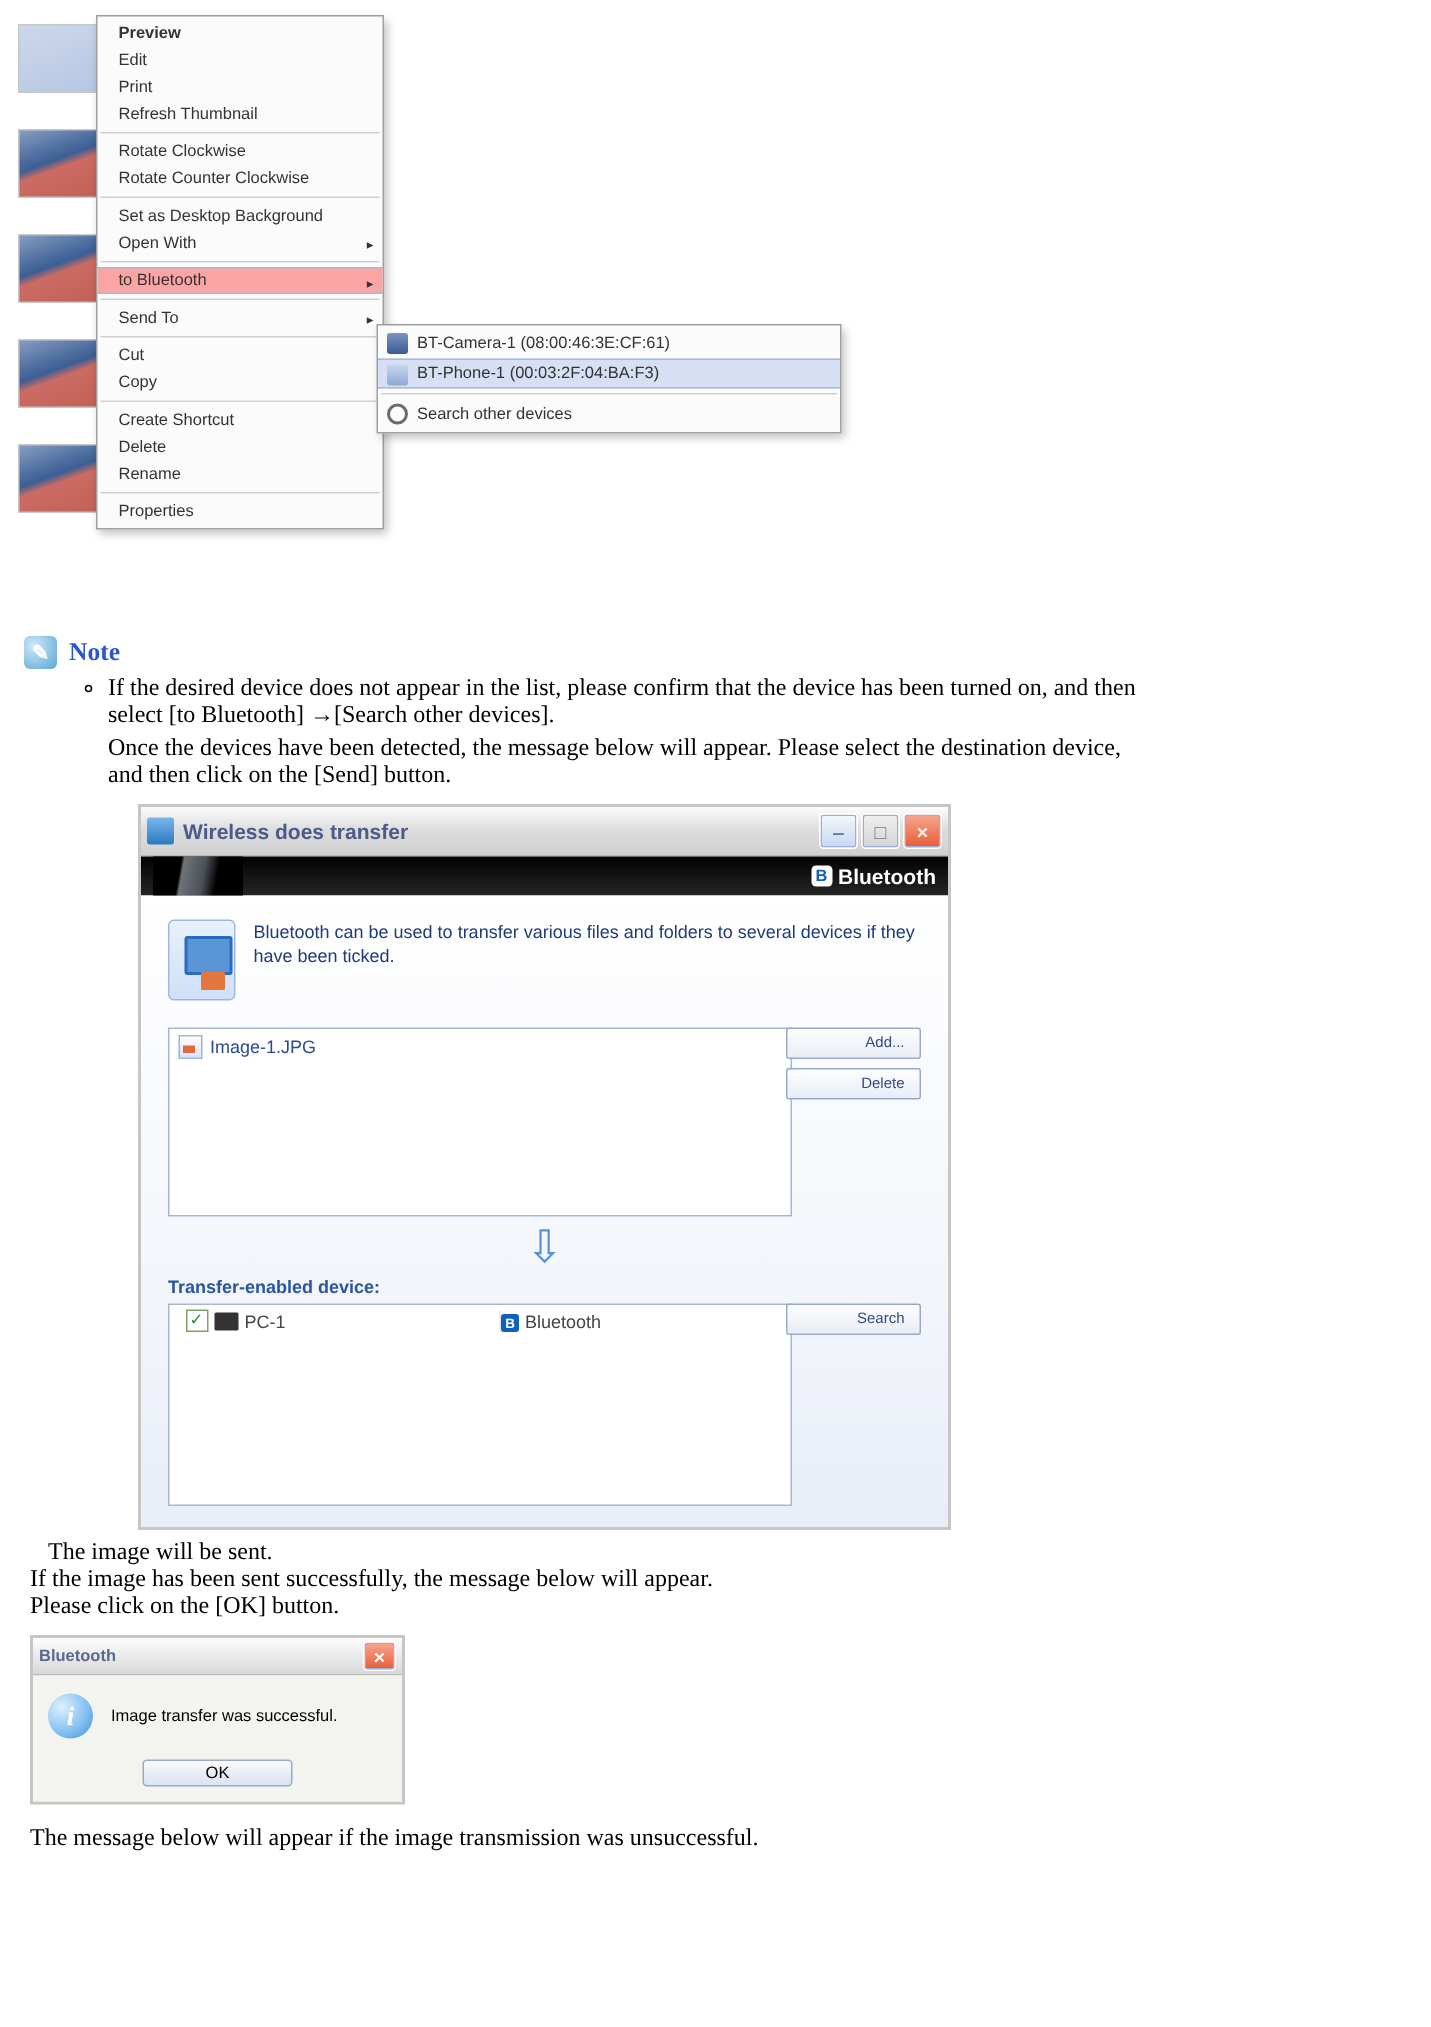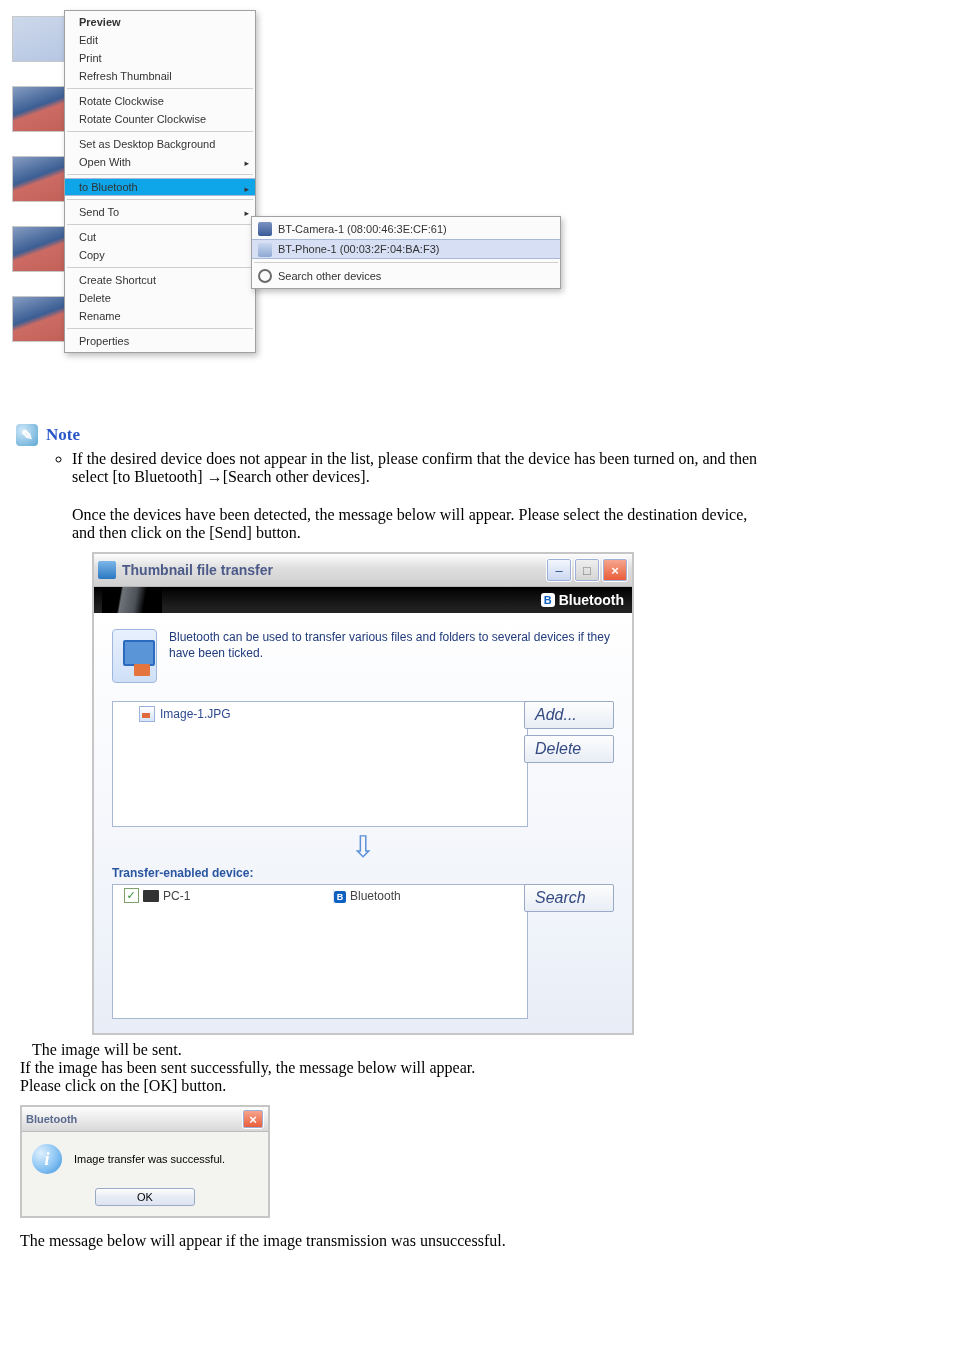--- a/index.html
+++ b/index.html
@@ -7,33 +7,33 @@
   
   .ctx-wrap{position:relative;padding-left:54px;height:396px;}
   .thumbcol{position:absolute;left:0;top:0;width:60px;height:396px;}
   .thumb{width:54px;height:46px;border:2px solid #fff;box-shadow:inset 0 0 0 1px #c8c8c8;background:linear-gradient(160deg,#8aa0c4,#3b5e94 45%,#cc6b63 55%,#c16057);margin-bottom:20px;border-radius:2px;}
   .thumb:first-child{margin-top:4px;background:linear-gradient(160deg,#cdd8ea,#b6c6e3);} 
   .ctx-menu{position:absolute;left:54px;top:0;width:190px;background:#fbfbfb;border:1px solid #a0a0a0;box-shadow:2px 3px 6px rgba(0,0,0,.25);font-family:Tahoma,Arial,sans-serif;font-size:11px;color:#333;padding:2px 0;}
   .ctx-item{padding:3px 10px 3px 14px;cursor:default;position:relative;}
   .ctx-item b{font-weight:bold;}
   .ctx-sep{height:0;border-top:1px solid #cfcfcf;margin:3px 2px;}
   .ctx-item .arr{position:absolute;right:6px;top:5px;font-size:9px;}
-  .ctx-item.hi{background:#0ea5e9;border-top:1px solid #a8b8d8;border-bottom:1px solid #a8b8d8;padding-top:2px;padding-bottom:2px;}
+  .ctx-item.hi{background:#fca5a5;border-top:1px solid #a8b8d8;border-bottom:1px solid #a8b8d8;padding-top:2px;padding-bottom:2px;}
   .submenu{position:absolute;left:241px;top:206px;width:308px;background:#fbfbfb;border:1px solid #a0a0a0;box-shadow:2px 3px 6px rgba(0,0,0,.25);font-family:Tahoma,Arial,sans-serif;font-size:11px;color:#333;padding:2px 0;}
   .sm-item{padding:4px 8px 4px 26px;position:relative;}
   .sm-item.hi{background:#d6dff3;border-top:1px solid #a8b8d8;border-bottom:1px solid #a8b8d8;padding-top:3px;padding-bottom:3px;}
   .sm-item .ico{position:absolute;left:6px;top:3px;width:14px;height:14px;border-radius:2px;}
   .sm-sep{height:0;border-top:1px solid #cfcfcf;margin:3px 2px;}
   
   .note-row{margin:18px 0 4px 6px;display:flex;align-items:center;gap:8px;}
   .note-ico{width:22px;height:22px;border-radius:4px;background:radial-gradient(circle at 30% 30%,#cfe8f9,#5aa6d4);display:flex;align-items:center;justify-content:center;color:#fff;font-weight:bold;font-family:Arial;font-size:14px;}
   .note-label{color:#2a56c8;font-weight:bold;font-size:17px;font-family:"Times New Roman";}
   ul.doclist{margin:4px 0 0 44px;padding:0;}
   ul.doclist>li{list-style-type:circle;margin:0 0 6px 18px;}
-  ul.doclist p{margin:20px 0 0 0;}
+  ul.doclist p{margin:4px 0 0 0;}
   
   .win{width:538px;margin:10px 0 6px 82px;border:2px solid #c6c6c6;font-family:Tahoma,Arial,sans-serif;font-size:12px;}
   .titlebar{height:32px;background:linear-gradient(#fdfdfd,#dedede 45%,#d0d0d0);display:flex;align-items:center;padding:0 4px;border-bottom:1px solid #b8b8b8;}
   .titlebar .wi{width:18px;height:18px;margin-right:6px;border-radius:2px;background:linear-gradient(#7db6e8,#2a78c2);}
   .titlebar .ttl{flex:1;font-weight:bold;color:#4b5a89;font-size:14px;}
   .winbtn{width:24px;height:22px;margin-left:2px;border:1px solid #fff;border-radius:3px;box-shadow:inset 0 0 0 1px #9aaed8;display:flex;align-items:center;justify-content:center;font-size:13px;font-family:Arial;}
   .winbtn.min{background:linear-gradient(#f5f8fe,#c9d7ef);color:#2a4b8d;}
   .winbtn.max{background:linear-gradient(#f0f0f0,#d4d4d4);color:#777;}
   .winbtn.cls{background:linear-gradient(#f7a892,#e85a35);color:#fff;font-weight:bold;}
   .brand{height:26px;background:linear-gradient(#000 0%,#181818 60%,#242424);color:#fff;text-align:right;padding:0 8px;display:flex;align-items:center;justify-content:space-between;font-weight:bold;}
@@ -41,25 +41,25 @@
   .brand .bt{font-size:14px;display:flex;align-items:center;gap:4px;}
   .brand .bti{display:inline-block;width:14px;height:14px;border-radius:3px;background:#fff;color:#1060c0;font-weight:bold;font-size:11px;line-height:14px;text-align:center;}
   .body{background:linear-gradient(#fff,#f1f4fa 70%,#e8edf7);padding:16px 18px 14px;}
   .intro{display:flex;gap:12px;align-items:flex-start;margin-bottom:18px;}
   .intro .bigico{width:52px;height:52px;border:1px solid #9fb7dd;border-radius:4px;background:linear-gradient(#e8f1fd,#cfe0f7);position:relative;}
   .intro .bigico:before{content:"";position:absolute;left:10px;top:10px;width:28px;height:22px;border:2px solid #2b6bbf;border-radius:2px;background:#5a95d8;}
   .intro .bigico:after{content:"";position:absolute;right:6px;bottom:6px;width:16px;height:12px;background:#e5753e;border-radius:1px;}
   .intro .txt{color:#203a7b;font-size:12px;line-height:1.35;}
   .seclabel{color:#2a56a0;font-weight:bold;margin:4px 0 4px;}
   .listbox{height:116px;border:1px solid #a7b7d3;background:#fff;padding:4px 6px;overflow:hidden;}
-  .listrow{display:flex;align-items:center;gap:5px;color:#2d4a8f;margin-left:20px;}
+  .listrow{display:flex;align-items:center;gap:5px;color:#2d4a8f;}
   .fileico{width:14px;height:14px;background:linear-gradient(#fff,#d5e3fa);border:1px solid #9ab2dc;position:relative;}
   .fileico:after{content:"";position:absolute;left:2px;top:6px;width:8px;height:5px;background:#e06a3b;}
   .sidebtns{position:absolute;right:0;top:0;display:flex;flex-direction:column;gap:6px;}
-  .btn{min-width:68px;padding:4px 10px;text-align:left;border:1px solid #9aa9c6;border-radius:2px;background:linear-gradient(#fdfdfd,#e8edf5);color:#334a82;font-size:16px;cursor:default;font-style:italic;}
+  .btn{min-width:68px;padding:4px 10px;text-align:right;border:1px solid #9aa9c6;border-radius:2px;background:linear-gradient(#fdfdfd,#e8edf5);color:#334a82;font-size:10px;cursor:default;}
   .row-filebox{position:relative;padding-right:86px;}
   .arrow-down{color:#5b92d7;font-size:30px;text-align:center;margin:2px 0 -2px;}
   .devtable{border:1px solid #a7b7d3;background:#fff;}
   .devhead{display:flex;font-size:11px;color:#2d4a8f;border-bottom:1px solid #cfd8ea;}
   .devhead div{padding:3px 6px;}
   .col-chk{width:24px;}
   .col-name{width:190px;border-right:1px solid #e0e6f2;}
   .col-conn{flex:1;}
   .devrow{display:flex;align-items:center;padding:3px 6px;gap:0;color:#444;font-size:12px;}
   .devrow .col-chk{display:flex;align-items:center;justify-content:center;}
@@ -145,21 +145,21 @@
 <ul class="doclist">
   <li>
     <span>If the desired device does not appear in the list, please confirm that the device has been turned on, and then select [to Bluetooth] →[Search other devices].</span>
     <p>Once the devices have been detected, the message below will appear. Please select the destination device, and then click on the [Send] button.</p>
   </li>
 </ul>
 
 <div class="win">
   <div class="titlebar">
     <span class="wi"></span>
-    <span class="ttl">Thumbnail file transfer</span>
+    <span class="ttl">Wireless does transfer</span>
     <span class="winbtn min">–</span>
     <span class="winbtn max">□</span>
     <span class="winbtn cls">×</span>
   </div>
   <div class="brand">
     <span class="swoosh"></span>
     <span class="bt">
           <span class="bti">B</span>
           <span>Bluetooth</span>
         </span>

